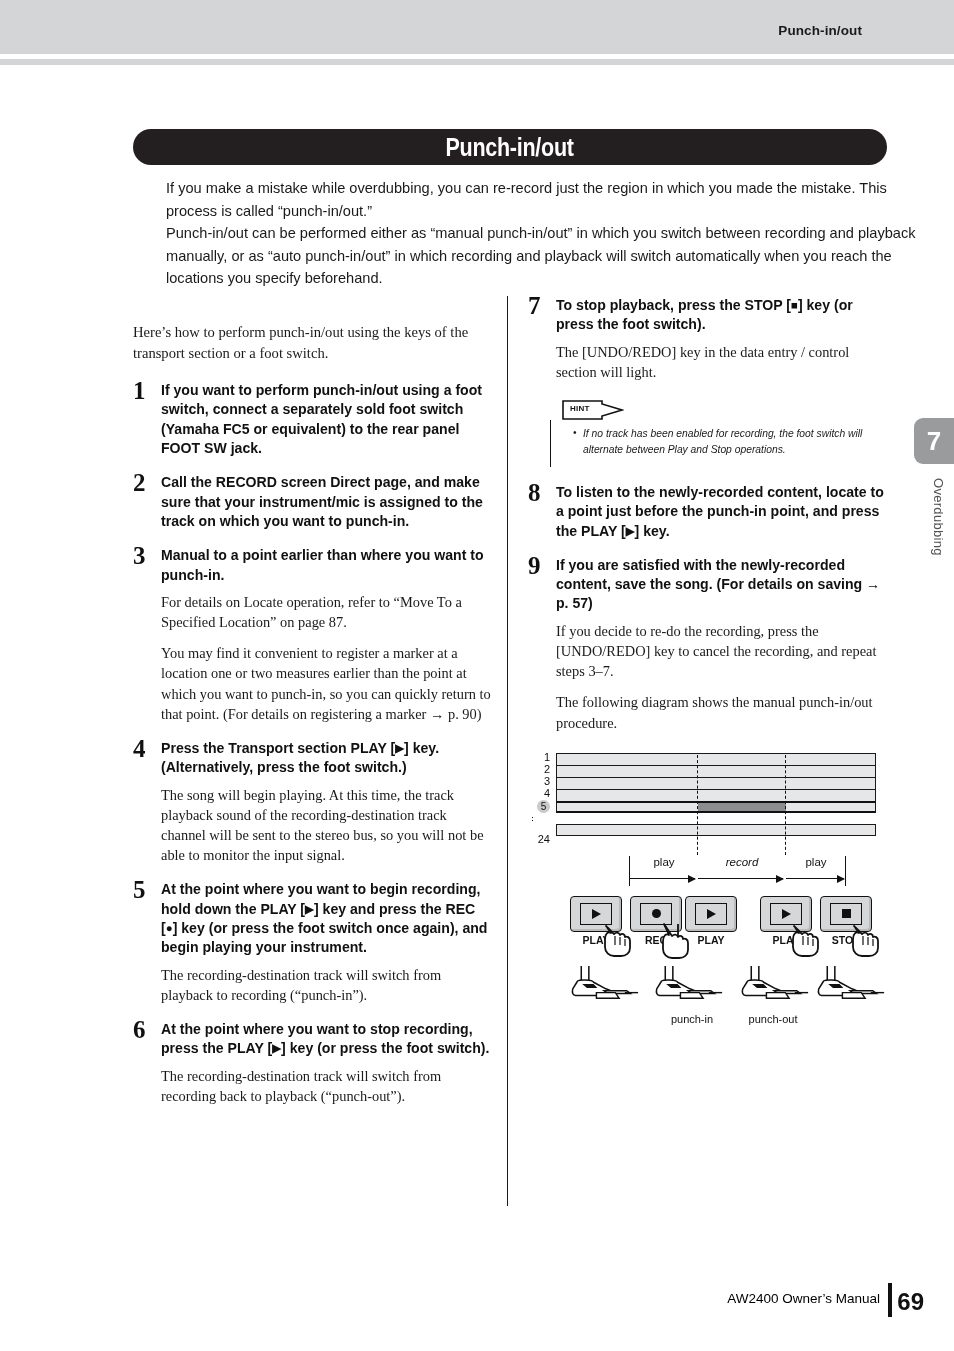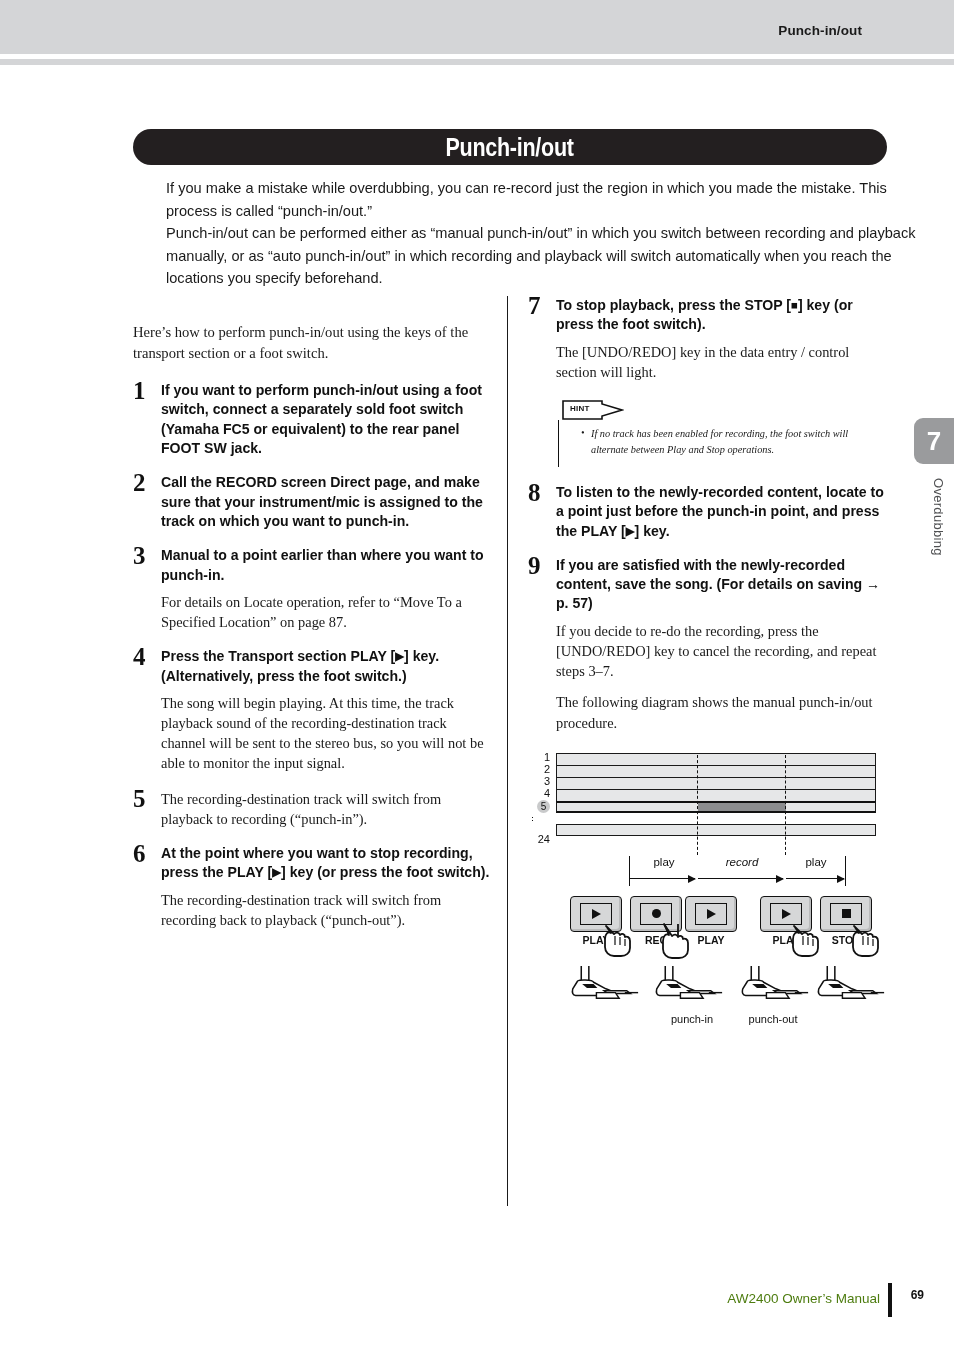--- a/index.html
+++ b/index.html
@@ -99,23 +99,22 @@
   
   .hint-wrap { position: relative; margin: 18px 0 16px 22px; width: 320px; }
   .hint-tag { position: relative; height: 20px; margin-left: 12px; }
   .hint-tag svg { display: block; }
   .hint-label {
     position: absolute; left: 8px; top: 4px;
     font-size: 8px; font-weight: bold; color: #111;
     letter-spacing: 0.2px;
   }
   .hint-body {
-    position: relative; margin-left: 8px; padding: 6px 0 10px 22px;
+    position: relative; margin-left: 0; padding: 6px 0 10px 22px;
     border-left: 1.5px solid #111;
-    font-family: Liberation Serif, serif;
   }
   .hint-item {
     position: relative; padding-left: 10px;
     font-size: 10.3px; font-style: italic; line-height: 15.5px; color: #1a1a1a;
   }
   .hint-item::before {
     content: "\2022"; position: absolute; left: 0; top: -1px; font-size: 10px;
   }
 
   
@@ -205,28 +204,28 @@
     position: absolute; right: 8px; top: 478px;
     font-size: 13px; color: #4f5052;
     writing-mode: vertical-rl;
     letter-spacing: 0.3px;
   }
 
   
   .footer { position: absolute; left: 0; bottom: 34px; width: 954px; height: 34px; }
   .footer-text {
     position: absolute; right: 74px; top: 8px;
-    font-size: 13.5px; color: #4d7c0f; text-align: center;
+    font-size: 13.5px; color: #000000; text-align: center;
   }
   .footer-rule {
     position: absolute; right: 62px; top: 0px; width: 4px; height: 34px; background: #111;
   }
   .footer-page {
     position: absolute; right: 30px; top: 5px;
-    font-size: 12px; font-weight: bold; color: #111;
+    font-size: 24px; font-weight: bold; color: #111;
   }
 </style>
 </head>
 <body>
 
 <div class="page-header">
   <div class="hdr-text">Punch-in/out</div>
 </div>
 <div class="header-rule"></div>
 
@@ -253,30 +252,32 @@
 
   <div class="step">
     <span class="num">2</span>
     <p class="step-title">Call the RECORD screen Direct page, and make sure that your instrument/mic is assigned to the track on which you want to punch-in.</p>
   </div>
 
   <div class="step">
     <span class="num">3</span>
     <p class="step-title">Manual to a point earlier than where you want to punch-in.</p>
     <p class="step-body">For details on Locate operation, refer to “Move To a Specified Location” on page 87.</p>
+    <p class="step-body">You may find it convenient to register a marker at a location one or two measures earlier than the point at which you want to punch-in, so you can quickly return to that point. (For details on registering a marker → p. 90)</p>
   </div>
 
   <div class="step">
     <span class="num">4</span>
     <p class="step-title"><span>Press the Transport section PLAY [</span><span class="glyph">▶</span><span>] key. (Alternatively, press the foot switch.)</span></p>
     <p class="step-body">The song will begin playing. At this time, the track playback sound of the recording-destination track channel will be sent to the stereo bus, so you will not be able to monitor the input signal.</p>
   </div>
 
   <div class="step">
     <span class="num">5</span>
+    <p class="step-title"><span>At the point where you want to begin recording, hold down the PLAY [</span><span class="glyph">▶</span><span>] key and press the REC [</span><span class="glyph">●</span><span>] key (or press the foot switch once again), and begin playing your instrument.</span></p>
     <p class="step-body">The recording-destination track will switch from playback to recording (“punch-in”).</p>
   </div>
 
   <div class="step">
     <span class="num">6</span>
     <p class="step-title"><span>At the point where you want to stop recording, press the PLAY [</span><span class="glyph">▶</span><span>] key (or press the foot switch).</span></p>
     <p class="step-body">The recording-destination track will switch from recording back to playback (“punch-out”).</p>
   </div>
 
 </div>

